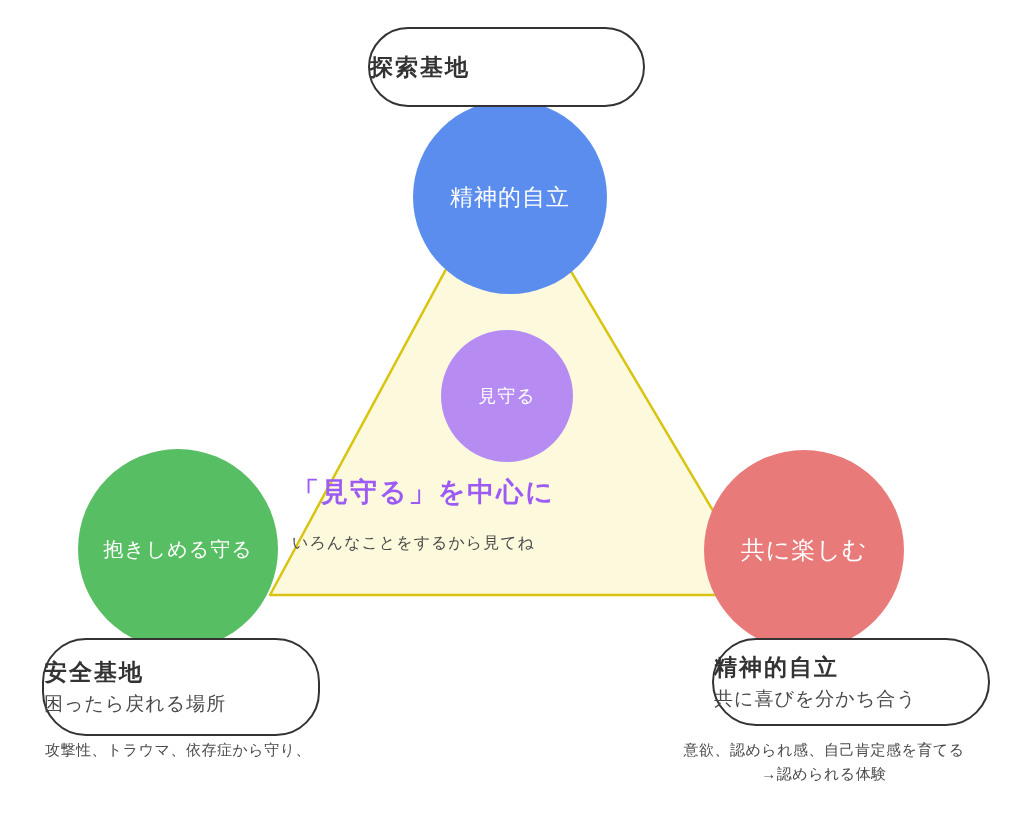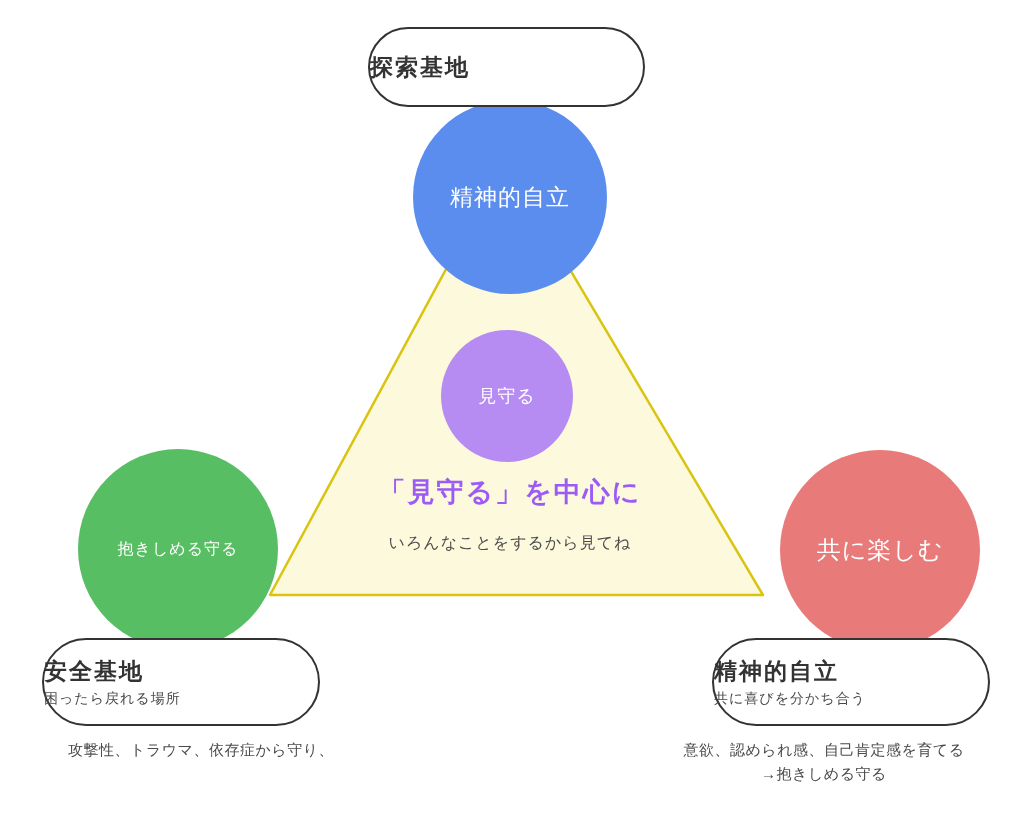--- a/index.html
+++ b/index.html
@@ -21,52 +21,52 @@
   svg.tri{z-index:0;}
 
   .circle{
     position:absolute;
     border-radius:50%;
     display:flex;align-items:center;justify-content:center;
     color:#fff;font-weight:normal;text-align:center;
     z-index:2;
   }
   .circle-top{left:413px;top:100px;width:194px;height:194px;background:var(--blue);font-size:23px;letter-spacing:1px;}
-  .circle-left{left:78px;top:449px;width:200px;height:200px;background:var(--green);font-size:16px;letter-spacing:1px;}
-  .circle-right{left:780px;top:450px;width:200px;height:200px;background:var(--red);font-size:24px;letter-spacing:1px;}
+  .circle-left{left:78px;top:449px;width:200px;height:200px;background:var(--green);font-size:20px;letter-spacing:1px;}
+  .circle-right{left:704px;top:450px;width:200px;height:200px;background:var(--red);font-size:24px;letter-spacing:1px;}
   .circle-center{left:441px;top:330px;width:132px;height:132px;background:var(--purple);font-size:18px;letter-spacing:1px;z-index:1;}
 
   .pill{
     position:absolute;
     background:#fff;
     border:2px solid var(--ink);
     border-radius:44px;
     display:flex;flex-direction:column;align-items:flex-start;justify-content:center;
     z-index:3;
     text-align:center;
   }
   .pill-top{left:368px;top:27px;width:277px;height:80px;}
-  .pill-left{left:42px;top:638px;width:278px;height:88px;}
+  .pill-left{left:42px;top:638px;width:278px;height:98px;}
   .pill-right{left:712px;top:638px;width:278px;height:88px;}
   .pill-title{font-size:23px;font-weight:bold;letter-spacing:2px;color:var(--ink);}
-  .pill-sub{font-size:14px;color:var(--sub-ink);margin-top:3px;letter-spacing:1px;}
+  .pill-sub{font-size:19px;color:var(--sub-ink);margin-top:3px;letter-spacing:1px;}
 
   .center-text{
-    position:absolute;left:310px;top:474px;width:400px;
-    text-align:center;z-index:1;font-family:Liberation Serif, serif;
+    position:absolute;left:292px;top:474px;width:400px;
+    text-align:left;z-index:1;font-family:Liberation Serif, serif;
   }
   .center-heading{font-size:27px;font-weight:bold;color:var(--purple-text);letter-spacing:2px;}
   .center-sub{margin-top:21px;font-size:16px;color:var(--sub-ink);line-height:24px;letter-spacing:1px;}
 
   .desc{
     position:absolute;top:738px;width:312px;
     text-align:center;font-size:15px;color:var(--sub-ink);
     line-height:24px;letter-spacing:0.5px;z-index:1;
   }
-  .desc-left{left:22px;text-align:right;}
+  .desc-left{left:22px;}
   .desc-right{left:668px;}
 </style>
 </head>
 <body>
 
 <svg class="layer tri" viewBox="0 0 1024 829" aria-hidden="true">
   <polygon points="505,160 270,595 763,595" stroke-width="2.5" stroke-linejoin="round" fill="#fcf9dc" stroke="#d9c411"></polygon>
 </svg>
 
 <div class="pill pill-top">
@@ -105,14 +105,14 @@
   <span>共に楽しむ</span>
 </div>
 
 <div class="pill pill-right">
   <div class="pill-title">精神的自立</div>
   <div class="pill-sub">共に喜びを分かち合う</div>
 </div>
 
 <div class="desc desc-right">
   <div>意欲、認められ感、自己肯定感を育てる</div>
-  <div>→抱きしめる守る</div>
+  <div>→認められる体験</div>
 </div>
 
 </body></html>

